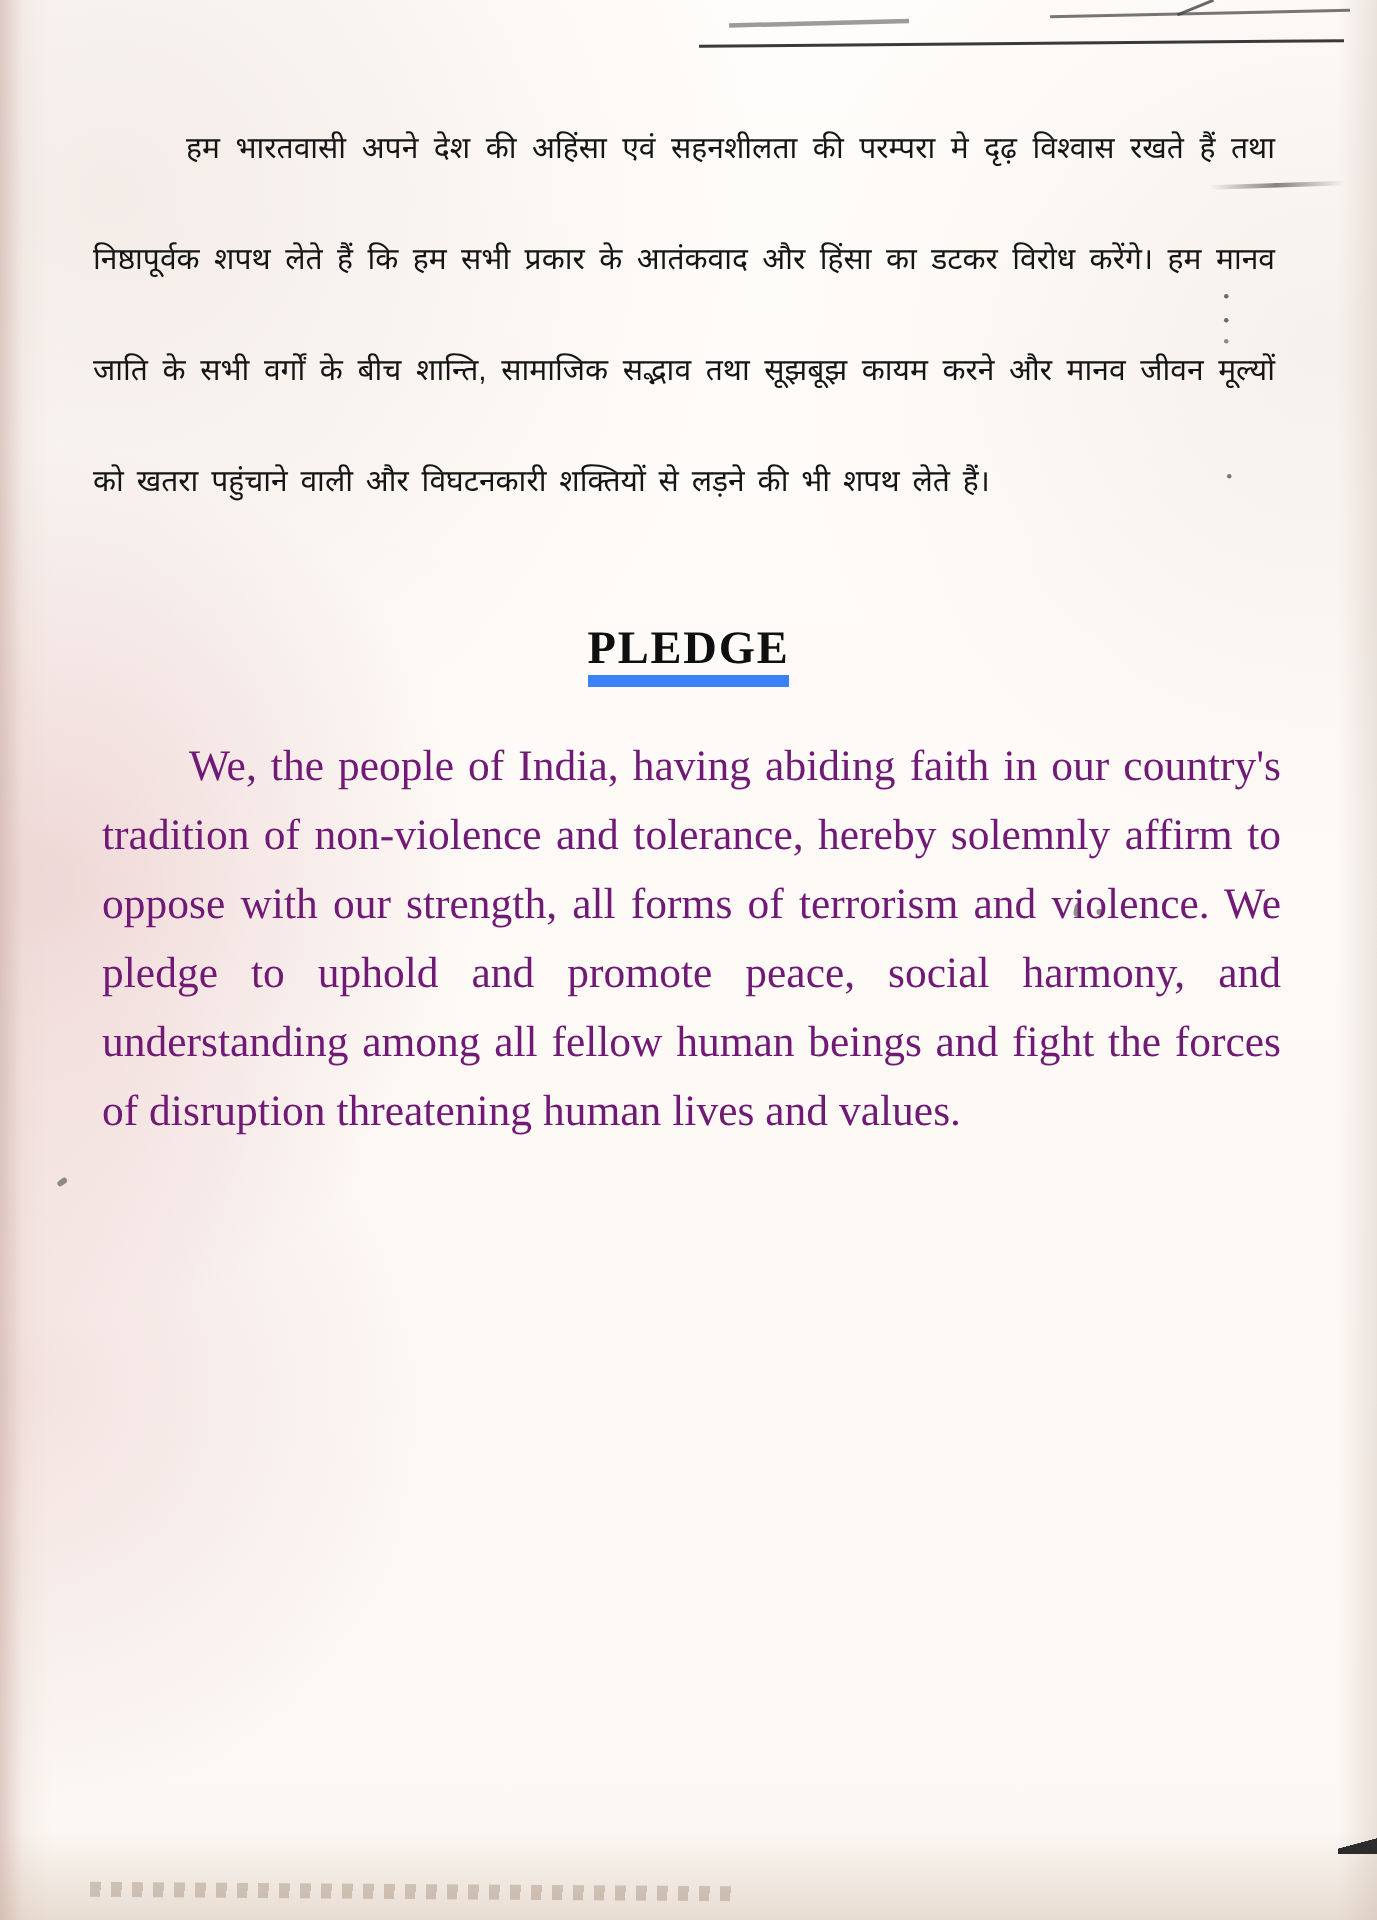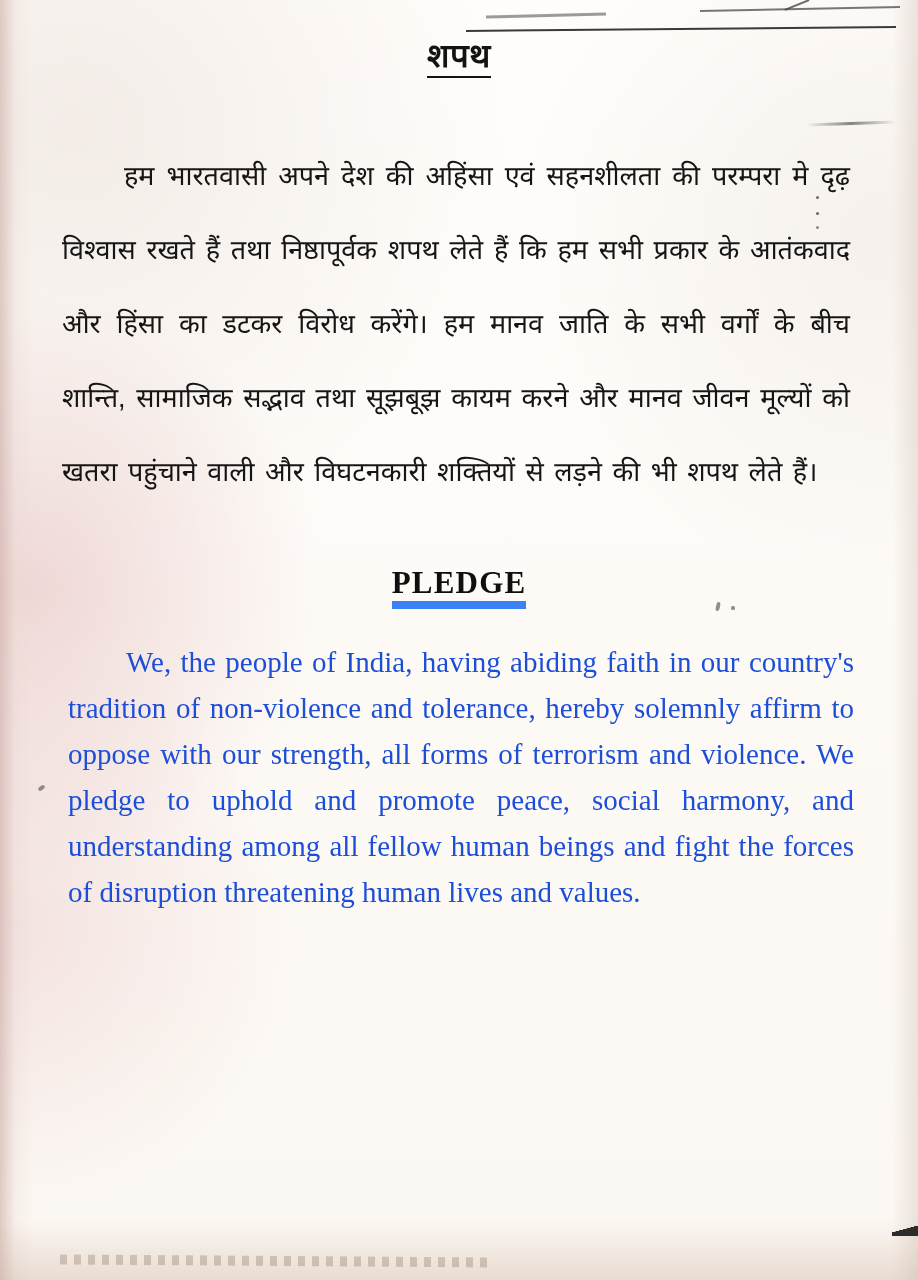--- a/index.html
+++ b/index.html
@@ -128,21 +128,21 @@
     letter-spacing: 0.5px;
     color: #131313;
   }
   .title-hi span {
     border-bottom: 2px solid #131313;
     padding-bottom: 2px;
   }
   .hindi-body {
     margin: 62px 0 0 0;
     font-family: "Liberation Sans", "DejaVu Sans", sans-serif;
-    font-size: 27px;
+    font-size: 20px;
     line-height: 74px;
     color: #151515;
     text-align: justify;
     text-justify: inter-word;
     text-indent: 62px;
     word-spacing: 3px;
     padding-right: 6px;
   }
   .title-en {
     margin: 56px 0 0 0;
@@ -155,21 +155,21 @@
   }
   .title-en span {
     border-bottom: 8px solid #3b82f6;
     padding-bottom: 1px;
   }
   .english-body {
     margin: 38px 0 0 0;
     font-family: "Liberation Serif", "DejaVu Serif", serif;
     font-size: 29px;
     line-height: 46px;
-    color: #1d4ed8;
+    color: #701a75;
     text-align: justify;
     text-justify: inter-word;
     text-indent: 58px;
     padding: 0 2px 0 6px;
   }
 </style>
 </head>
 <body>
 
 <div class="page">
@@ -186,23 +186,20 @@
   <div class="scan-smudge"></div>
   <div class="scan-dots"></div>
   <div class="speck-1"></div>
   <div class="speck-2"></div>
   <div class="speck-3"></div>
   <div class="corner-mark"></div>
   <div class="bottom-wave"></div>
 
   <div class="content">
 
-    <h1 class="title-hi">
-      <span>शपथ</span>
-    </h1>
 
     <p class="hindi-body">हम भारतवासी अपने देश की अहिंसा एवं सहनशीलता की परम्परा मे दृढ़ विश्वास रखते हैं तथा निष्ठापूर्वक शपथ लेते हैं कि हम सभी प्रकार के आतंकवाद और हिंसा का डटकर विरोध करेंगे। हम मानव जाति के सभी वर्गों के बीच शान्ति, सामाजिक सद्भाव तथा सूझबूझ कायम करने और मानव जीवन मूल्यों को खतरा पहुंचाने वाली और विघटनकारी शक्तियों से लड़ने की भी शपथ लेते हैं।</p>
 
     <h2 class="title-en">
       <span>PLEDGE</span>
     </h2>
 
     <p class="english-body">We, the people of India, having abiding faith in our country's tradition of non-violence and tolerance, hereby solemnly affirm to oppose with our strength, all forms of terrorism and violence. We pledge to uphold and promote peace, social harmony, and understanding among all fellow human beings and fight the forces of disruption threatening human lives and values.</p>
 
   </div>

